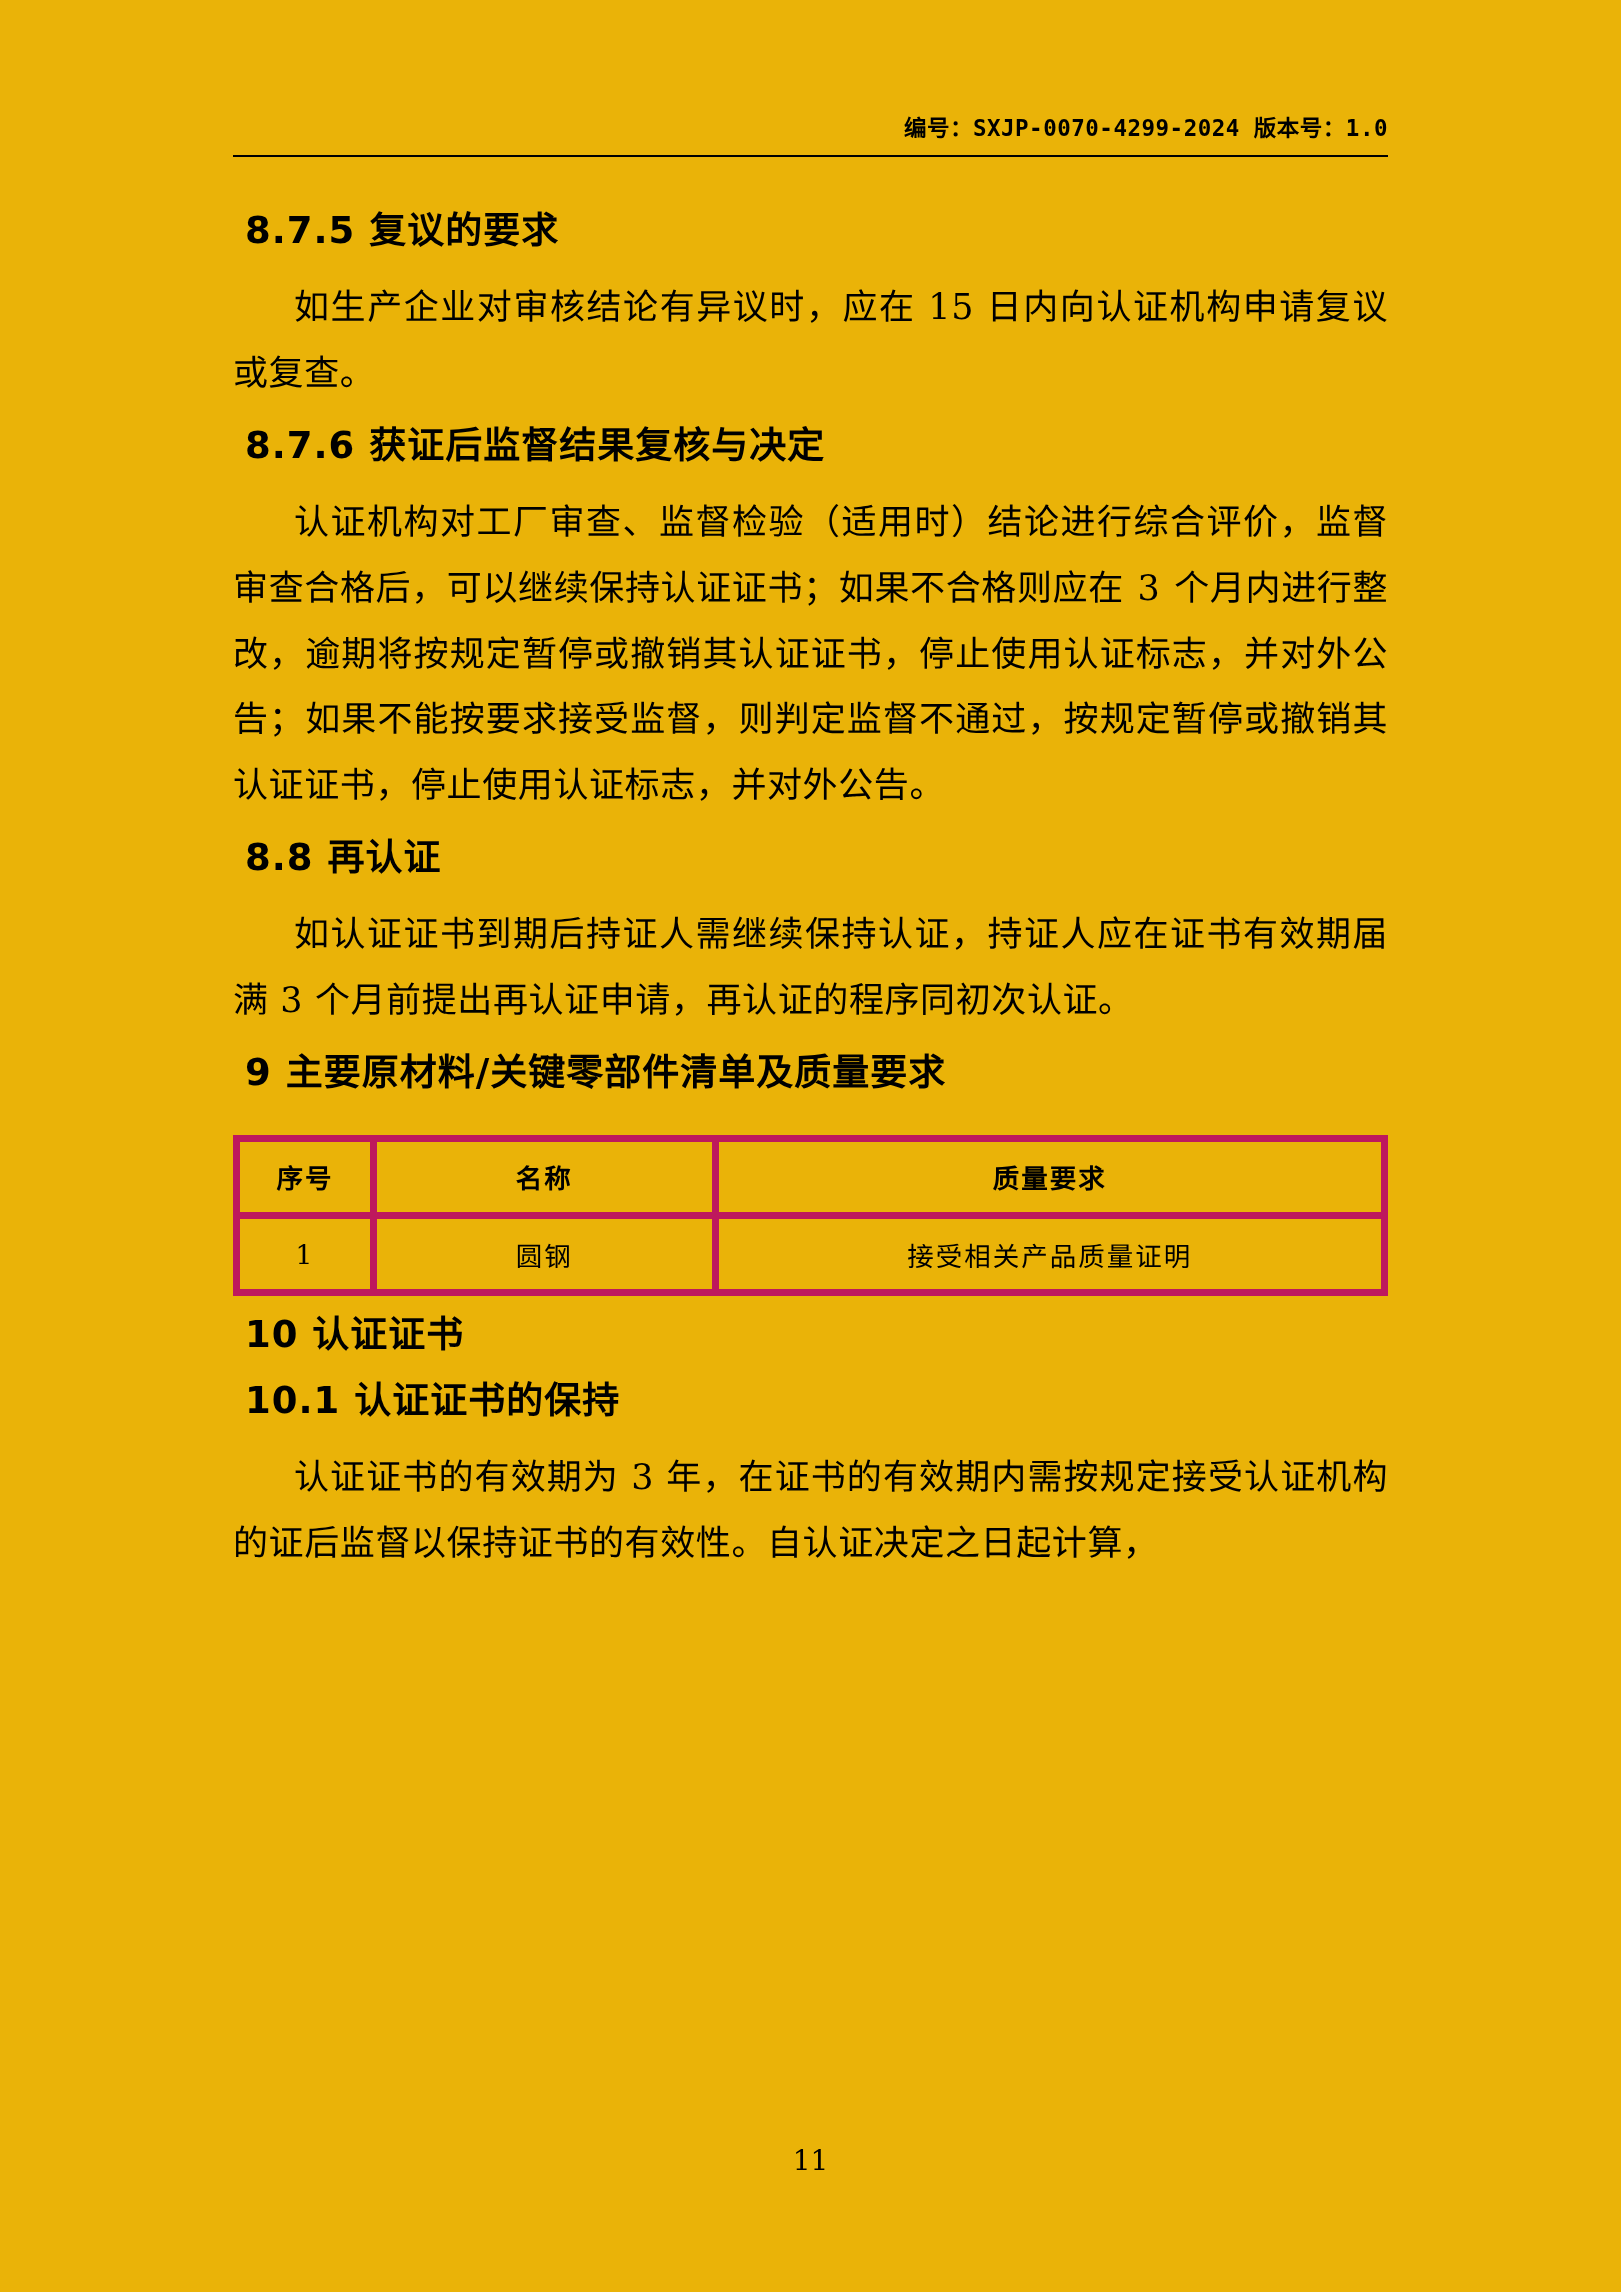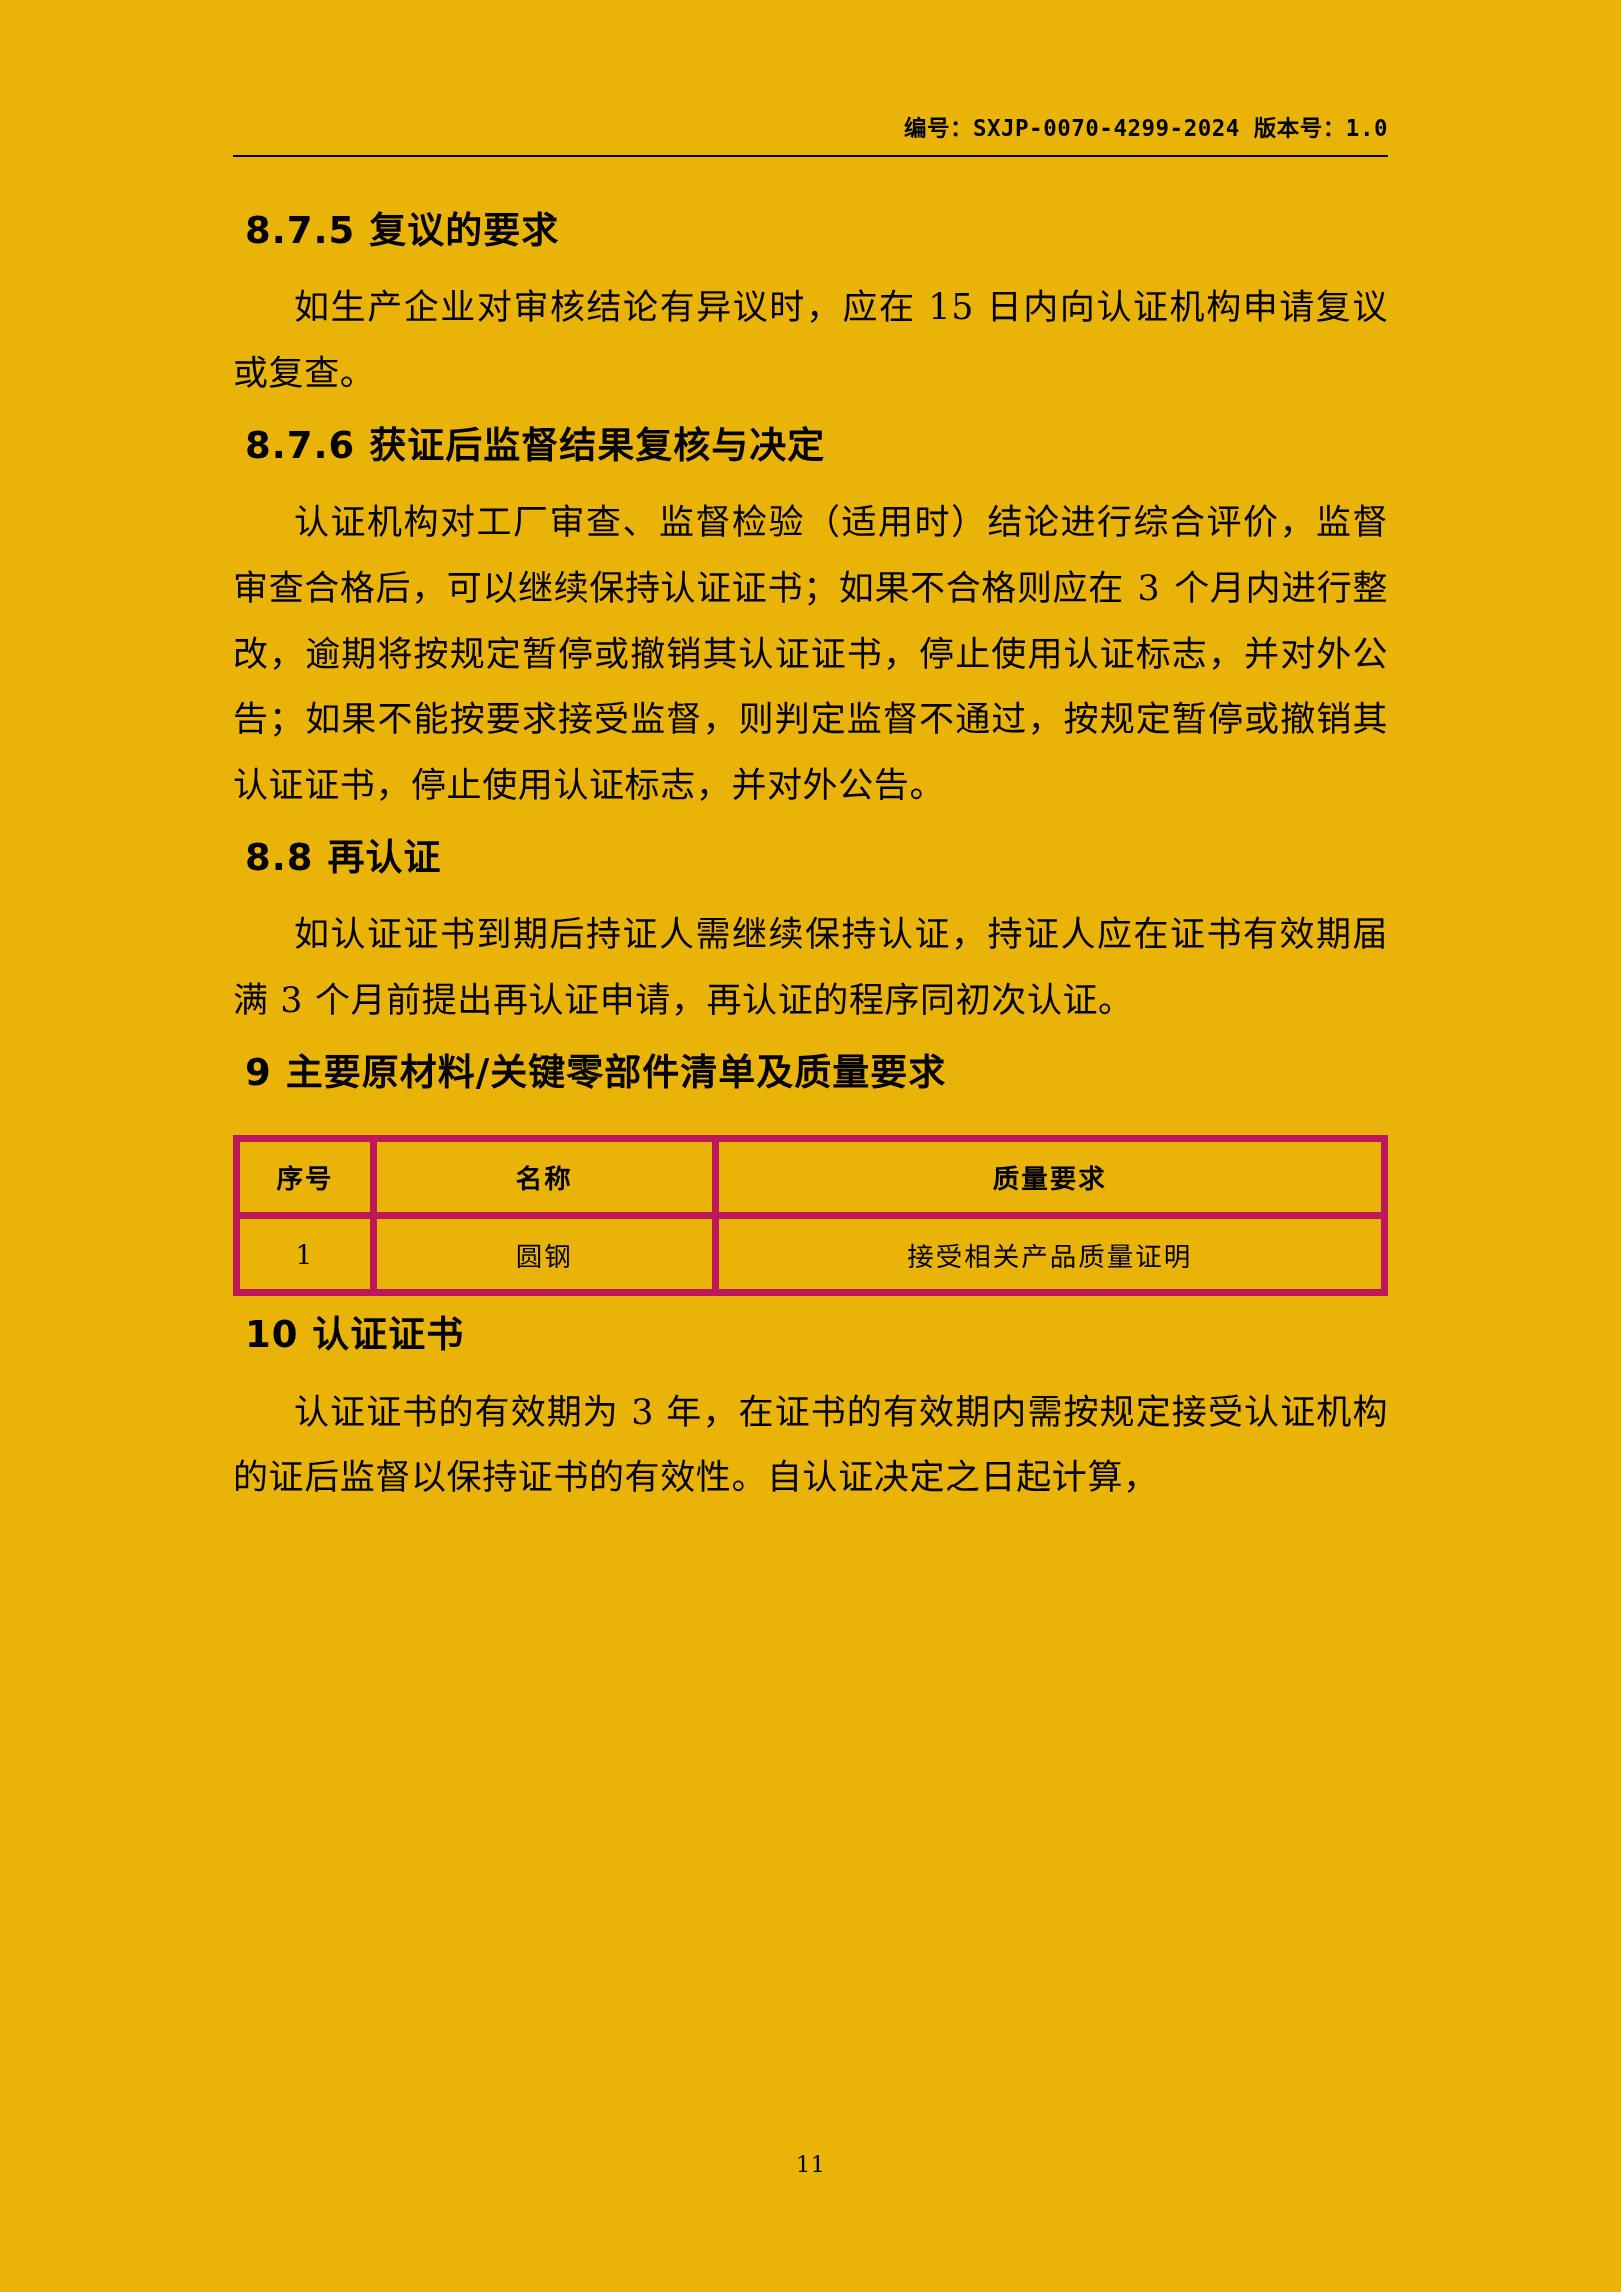--- a/index.html
+++ b/index.html
@@ -90,21 +90,21 @@
   }
   .col-no { width: 118px; }
   .col-name { width: 323px; border-radius: 24px; }
   .page-number {
     position: absolute;
     bottom: 116px;
     left: 0;
     width: 100%;
     text-align: center;
     font-family: "DejaVu Serif", "Liberation Serif", serif;
-    font-size: 23px;
+    font-size: 28px;
   }
 </style>
 </head>
 <body>
 
 <div class="page">
 
   <div class="header">
     <span>编号：SXJP-0070-4299-2024  版本号：1.0</span>
   </div>
@@ -135,20 +135,21 @@
         <tr>
           <td class="col-no">1</td>
           <td class="col-name">圆钢</td>
           <td>接受相关产品质量证明</td>
         </tr>
       </tbody>
     </table>
 
     <h2 class="heading h-gap-top">10 认证证书</h2>
 
+    <h2 class="heading h-gap-top">10.1   认证证书的保持</h2>
     <p class="para">认证证书的有效期为 3 年，在证书的有效期内需按规定接受认证机构的证后监督以保持证书的有效性。自认证决定之日起计算，</p>
 
   </div>
 
   <div class="page-number">11</div>
 
 </div>
 
 
 </body></html>

